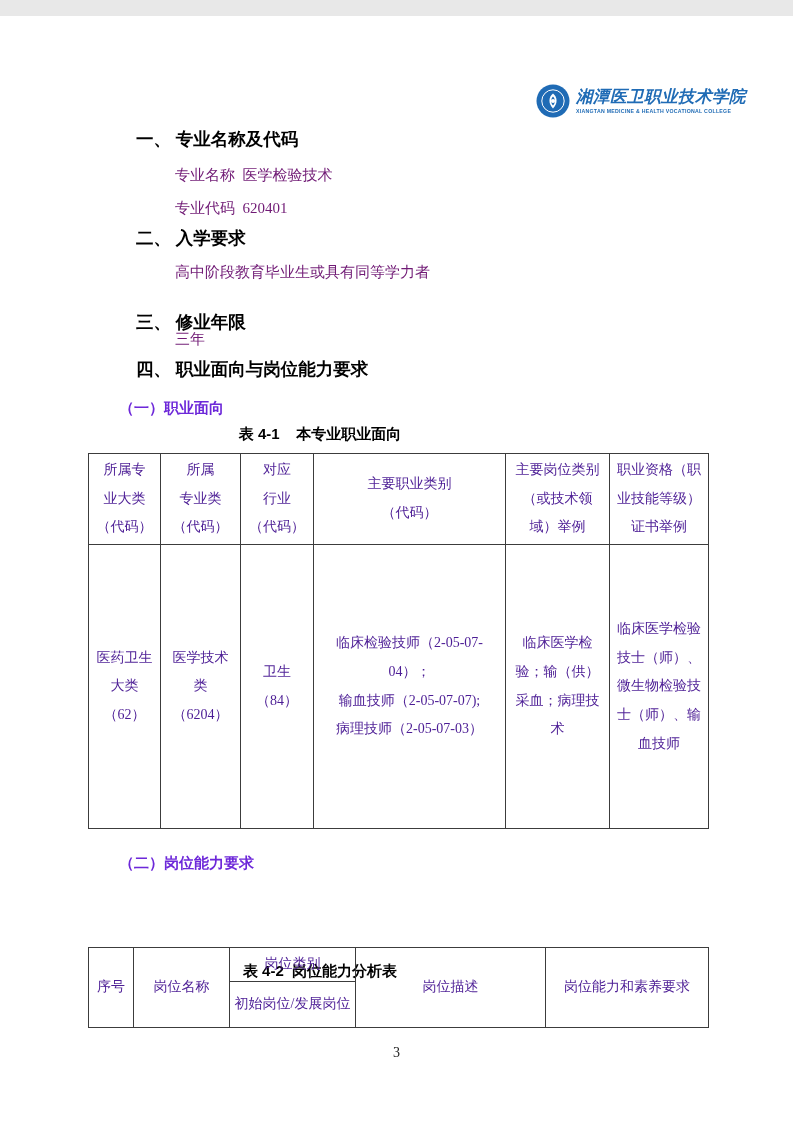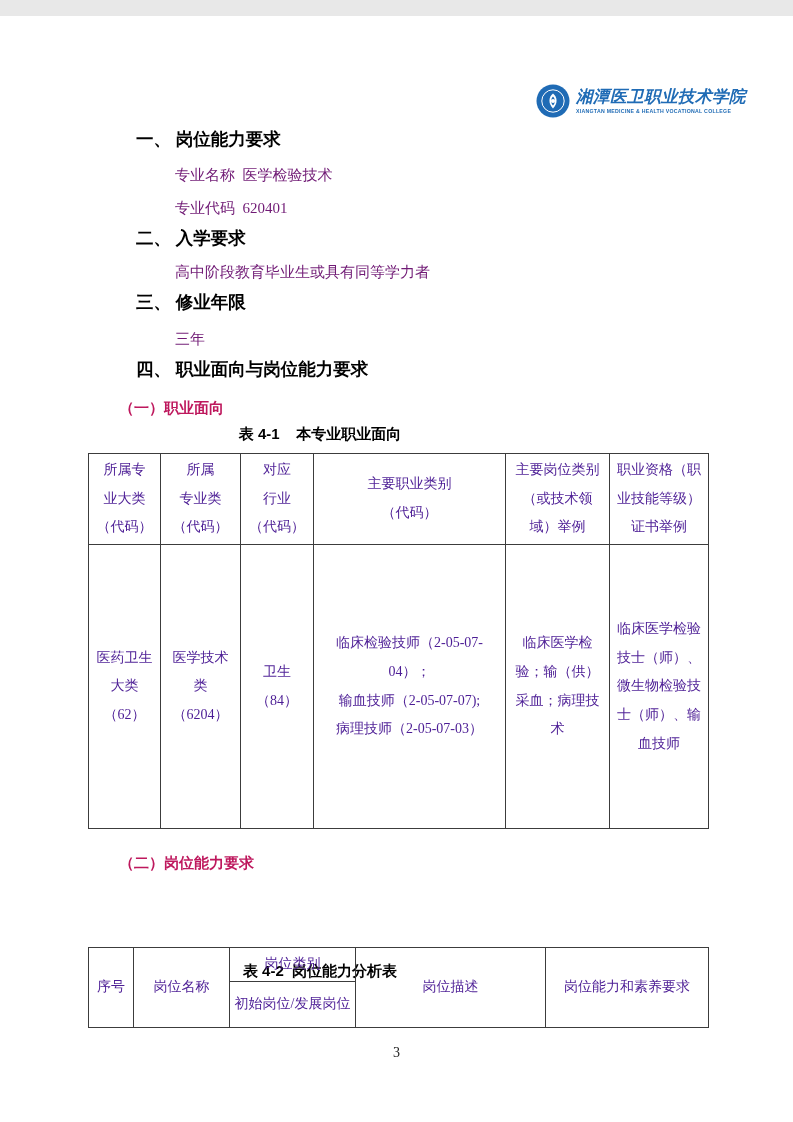--- a/index.html
+++ b/index.html
@@ -30,21 +30,21 @@
   }
   
   .h-num{
     font-family:"Liberation Sans",sans-serif;
     font-weight:bold;font-size:17.5px;line-height:1.2;
     white-space:pre;color:#000;
   }
   .h-sub{
     font-family:"Liberation Sans",sans-serif;
     font-weight:bold;font-size:15px;line-height:1.2;
-    white-space:pre;color:#be185d;
+    white-space:pre;color:#6d28d9;
   }
   .body-text{
     font-size:15px;line-height:1.3;white-space:pre;color:#701a75;
   }
   .caption{
     left:0;width:640px;text-align:center;
     font-family:"Liberation Sans",sans-serif;
     font-weight:bold;font-size:15px;white-space:pre;color:#000;
   }
   .page-num{
@@ -86,28 +86,28 @@
         <path d="M17 12.5 C14.6 15 14.6 19 17 21.5 C19.4 19 19.4 15 17 12.5 Z" fill="#1f6bb5"></path>
         <circle cx="17" cy="17" r="2.1" fill="#ffffff"></circle>
       </svg>
     </div>
     <div class="logo-text">
       <div class="logo-cn">湘潭医卫职业技术学院</div>
       <div class="logo-en">XIANGTAN MEDICINE &amp; HEALTH VOCATIONAL COLLEGE</div>
     </div>
   </div>
 
-  <div class="abs h-num" style="left:136px;top:113px;">一、 岗位能力要求</div>
+  <div class="abs h-num" style="left:136px;top:113px;">一、 专业名称及代码</div>
   <div class="abs body-text" style="left:175px;top:150px;">专业名称  医学检验技术</div>
   <div class="abs body-text" style="left:175px;top:183px;">专业代码  620401</div>
 
   <div class="abs h-num" style="left:136px;top:212px;">二、 入学要求</div>
   <div class="abs body-text" style="left:175px;top:247px;">高中阶段教育毕业生或具有同等学力者</div>
 
-  <div class="abs h-num" style="left:136px;top:276px;">三、 修业年限</div>
+  <div class="abs h-num" style="left:136px;top:296px;">三、 修业年限</div>
   <div class="abs body-text" style="left:175px;top:314px;">三年</div>
 
   <div class="abs h-num" style="left:136px;top:343px;">四、 职业面向与岗位能力要求</div>
   <div class="abs h-sub" style="left:119px;top:383px;">（一）职业面向</div>
   <div class="abs caption" style="top:409px;">表 4-1    本专业职业面向</div>
 
   <table class="doc abs" id="t1">
     <colgroup>
       <col style="width:72px">
         <col style="width:80px">

